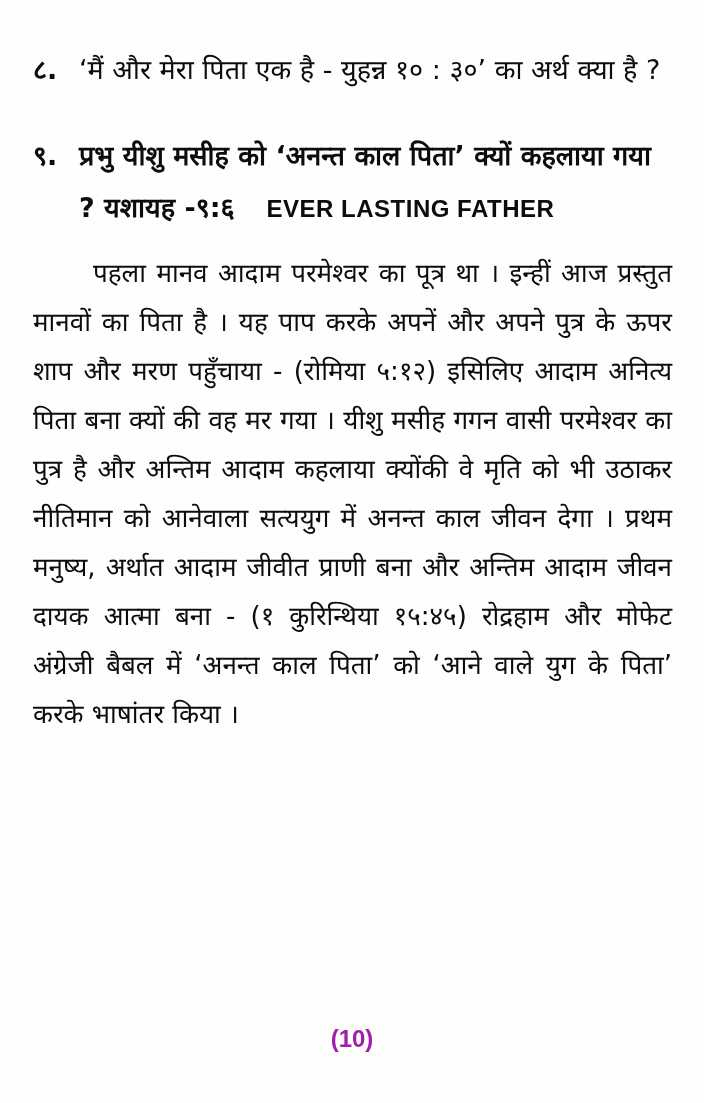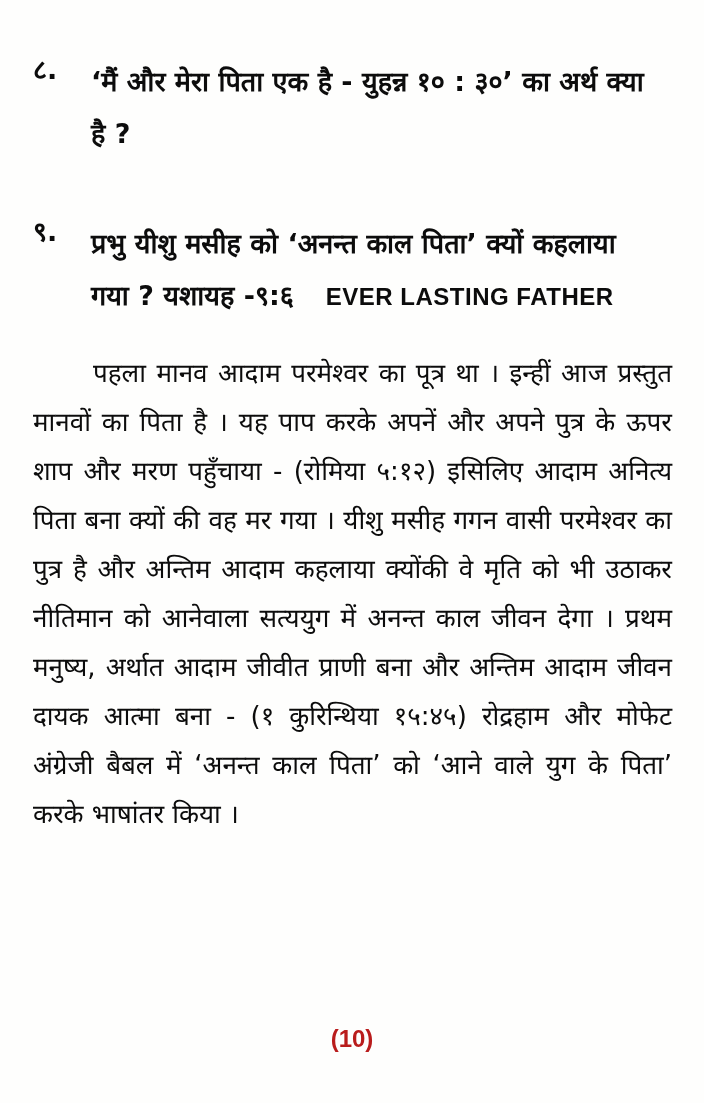--- a/index.html
+++ b/index.html
@@ -51,38 +51,38 @@
   }
   .page-number {
     position: absolute;
     left: 0;
     right: 0;
     bottom: 50px;
     text-align: center;
     font-family: "Liberation Sans", sans-serif;
     font-size: 24px;
     font-weight: 600;
-    color: #b91c1c;
+    color: #a21caf;
   }
 </style>
 </head>
 <body>
 
 <div class="page">
 
   <section class="qa-block first">
     <div class="q-head">
       <span class="q-num">८.</span>
-      <h2 class="q-body" style="margin:12px; font-size:inherit; line-height:inherit; font-weight:bold;">‘मैं और मेरा पिता एक है - युहन्न १० : ३०’ का अर्थ क्या है ?</h2>
+      <h2 class="q-body" style="margin:0; font-size:inherit; line-height:inherit; font-weight:normal;">‘मैं और मेरा पिता एक है - युहन्न १० : ३०’ का अर्थ क्या है ?</h2>
     </div>
   </section>
 
   <section class="qa-block second">
     <div class="q-head">
       <span class="q-num">९.</span>
-      <h2 class="q-body" style="margin:12px; font-size:inherit; line-height:inherit; font-weight:inherit;"><span>प्रभु यीशु मसीह को ‘अनन्त काल पिता’ क्यों कहलाया गया ? यशायह -९:६</span><span class="eng-note">EVER LASTING FATHER</span></h2>
+      <h2 class="q-body" style="margin:0; font-size:inherit; line-height:inherit; font-weight:inherit;"><span>प्रभु यीशु मसीह को ‘अनन्त काल पिता’ क्यों कहलाया गया ? यशायह -९:६</span><span class="eng-note">EVER LASTING FATHER</span></h2>
     </div>
     <p class="answer">पहला मानव आदाम परमेश्वर का पूत्र था । इन्हीं आज प्रस्तुत मानवों का पिता है । यह पाप करके अपनें और अपने पुत्र के ऊपर शाप और मरण पहुँचाया - (रोमिया ५:१२) इसिलिए आदाम अनित्य पिता बना क्यों की वह मर गया । यीशु मसीह गगन वासी परमेश्वर का पुत्र है और अन्तिम आदाम कहलाया क्योंकी वे मृति को भी उठाकर नीतिमान को आनेवाला सत्ययुग में अनन्त काल जीवन देगा । प्रथम मनुष्य, अर्थात आदाम जीवीत प्राणी बना और अन्तिम आदाम जीवन दायक आत्मा बना - (१ कुरिन्थिया १५:४५) रोद्रहाम और मोफेट अंग्रेजी बैबल में ‘अनन्त काल पिता’ को ‘आने वाले युग के पिता’ करके भाषांतर किया ।</p>
   </section>
 
   <div class="page-number">(10)</div>
 
 </div>
 
 </body></html>

